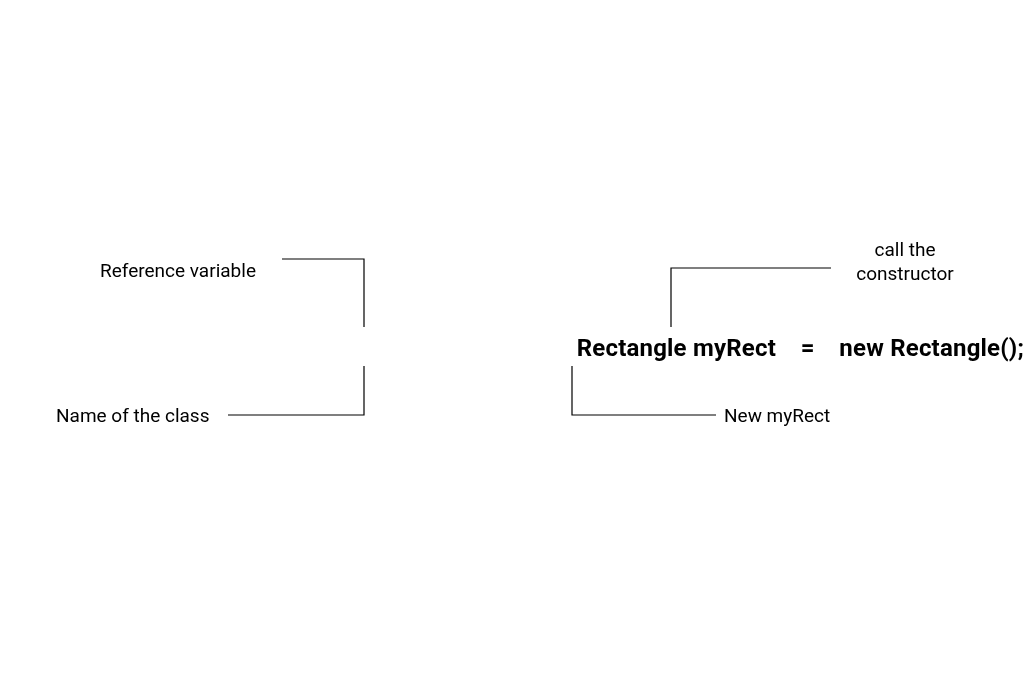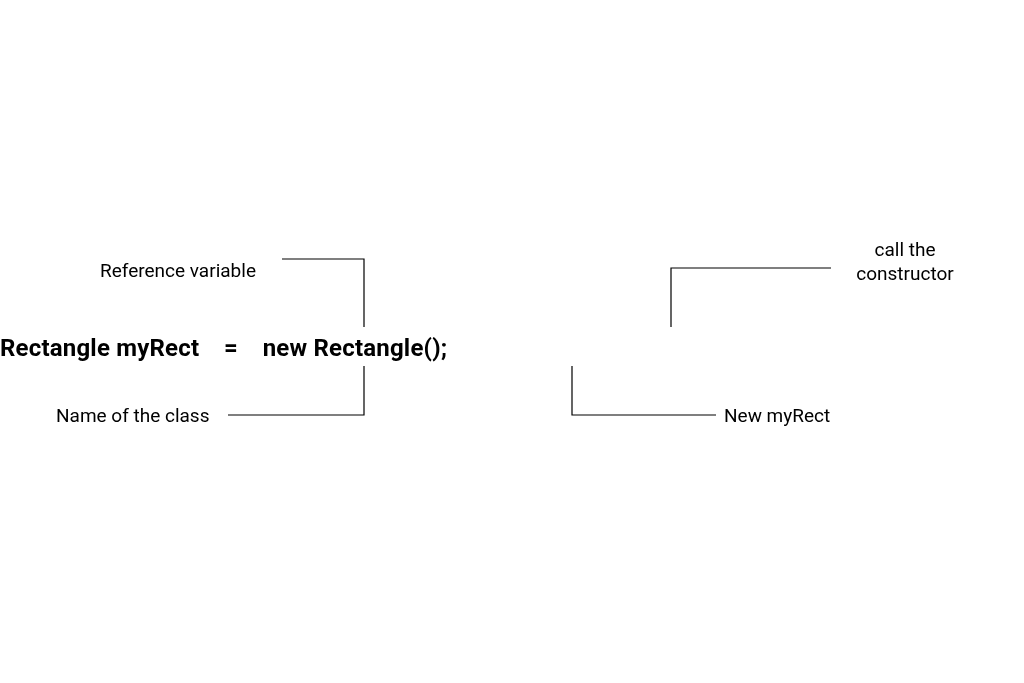--- a/index.html
+++ b/index.html
@@ -15,21 +15,21 @@
   .stage {
     position: relative;
     width: 1024px;
     height: 683px;
   }
   .code-line {
     position: absolute;
     top: 334px;
     left: 0;
     width: 1024px;
-    text-align: left;
+    text-align: right;
     font-size: 24px;
     font-weight: 700;
     letter-spacing: 0.2px;
     white-space: nowrap;
   }
   .code-line span {
     display: inline;
   }
   .label {
     position: absolute;

